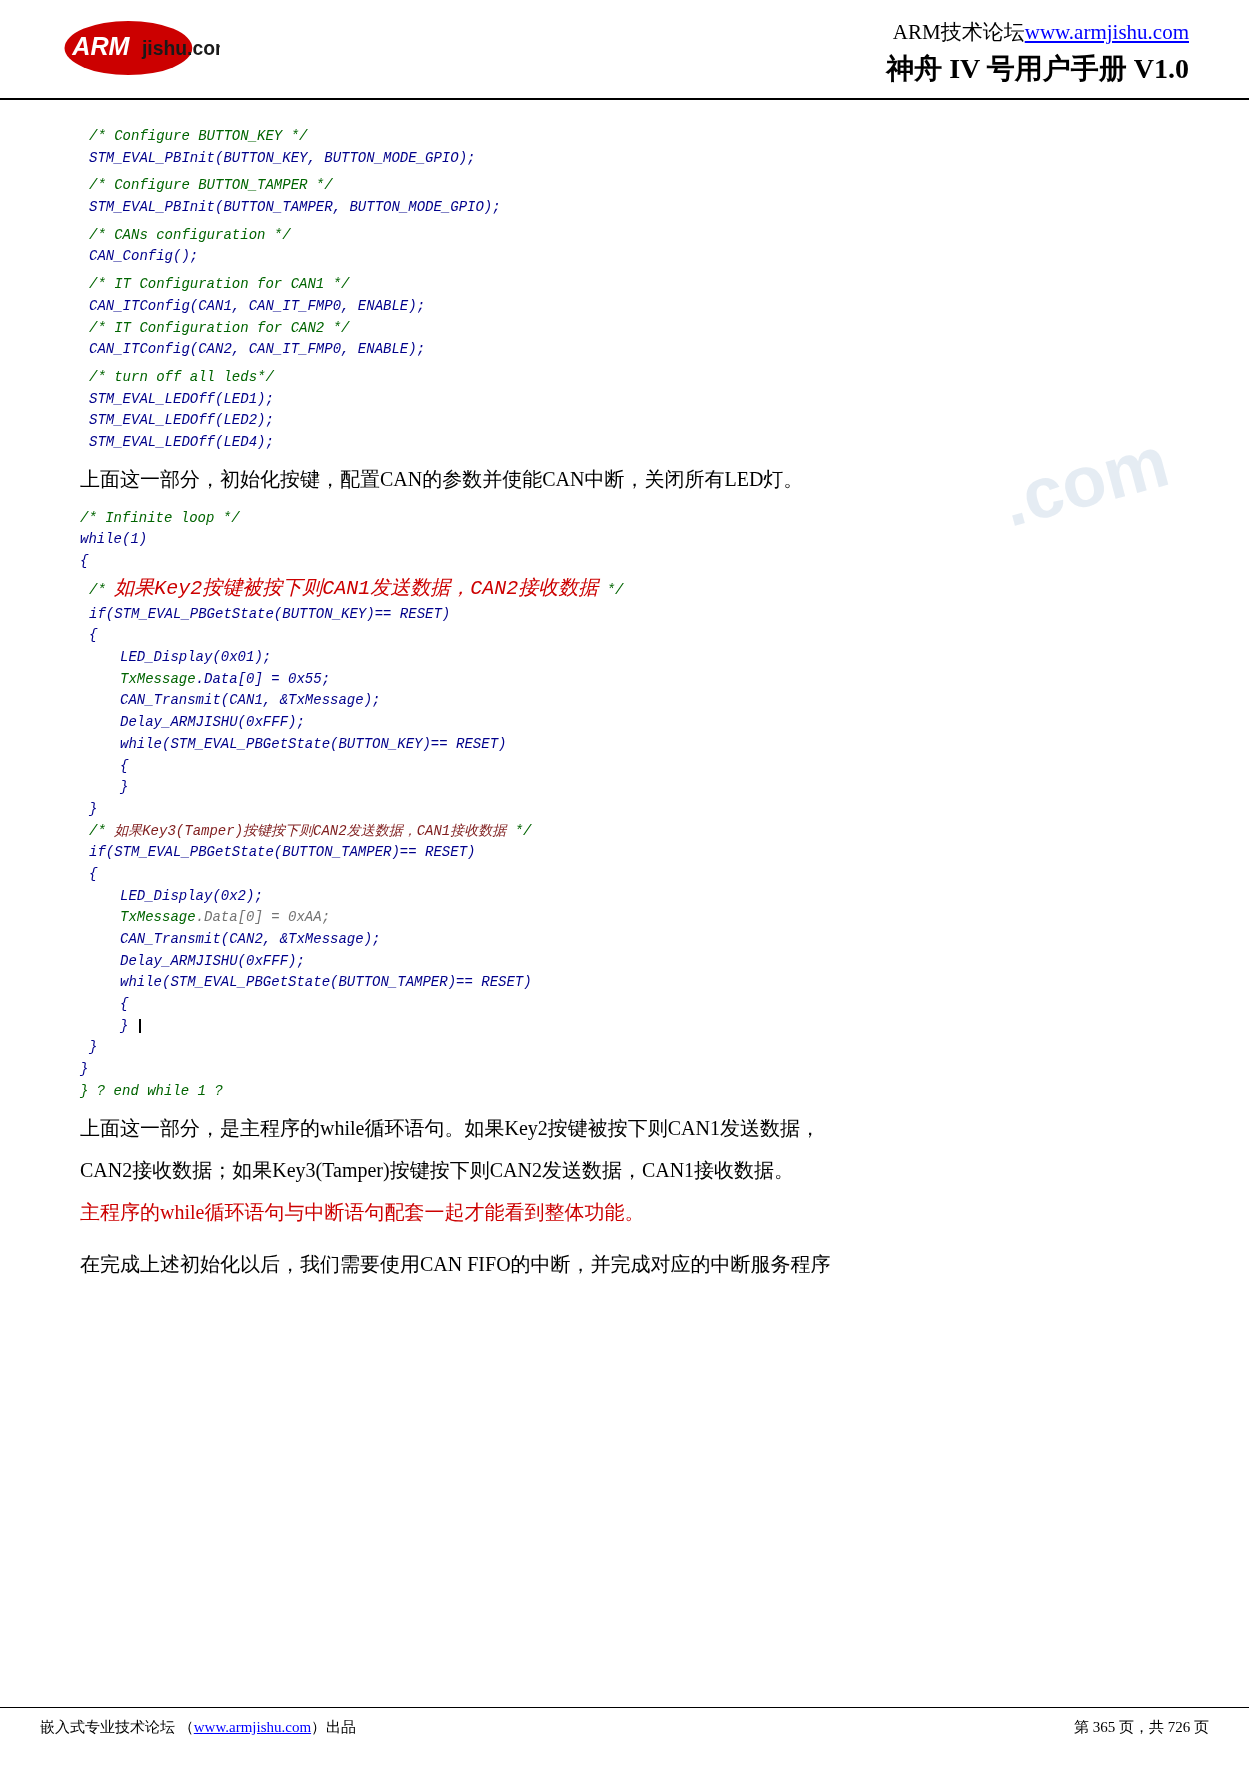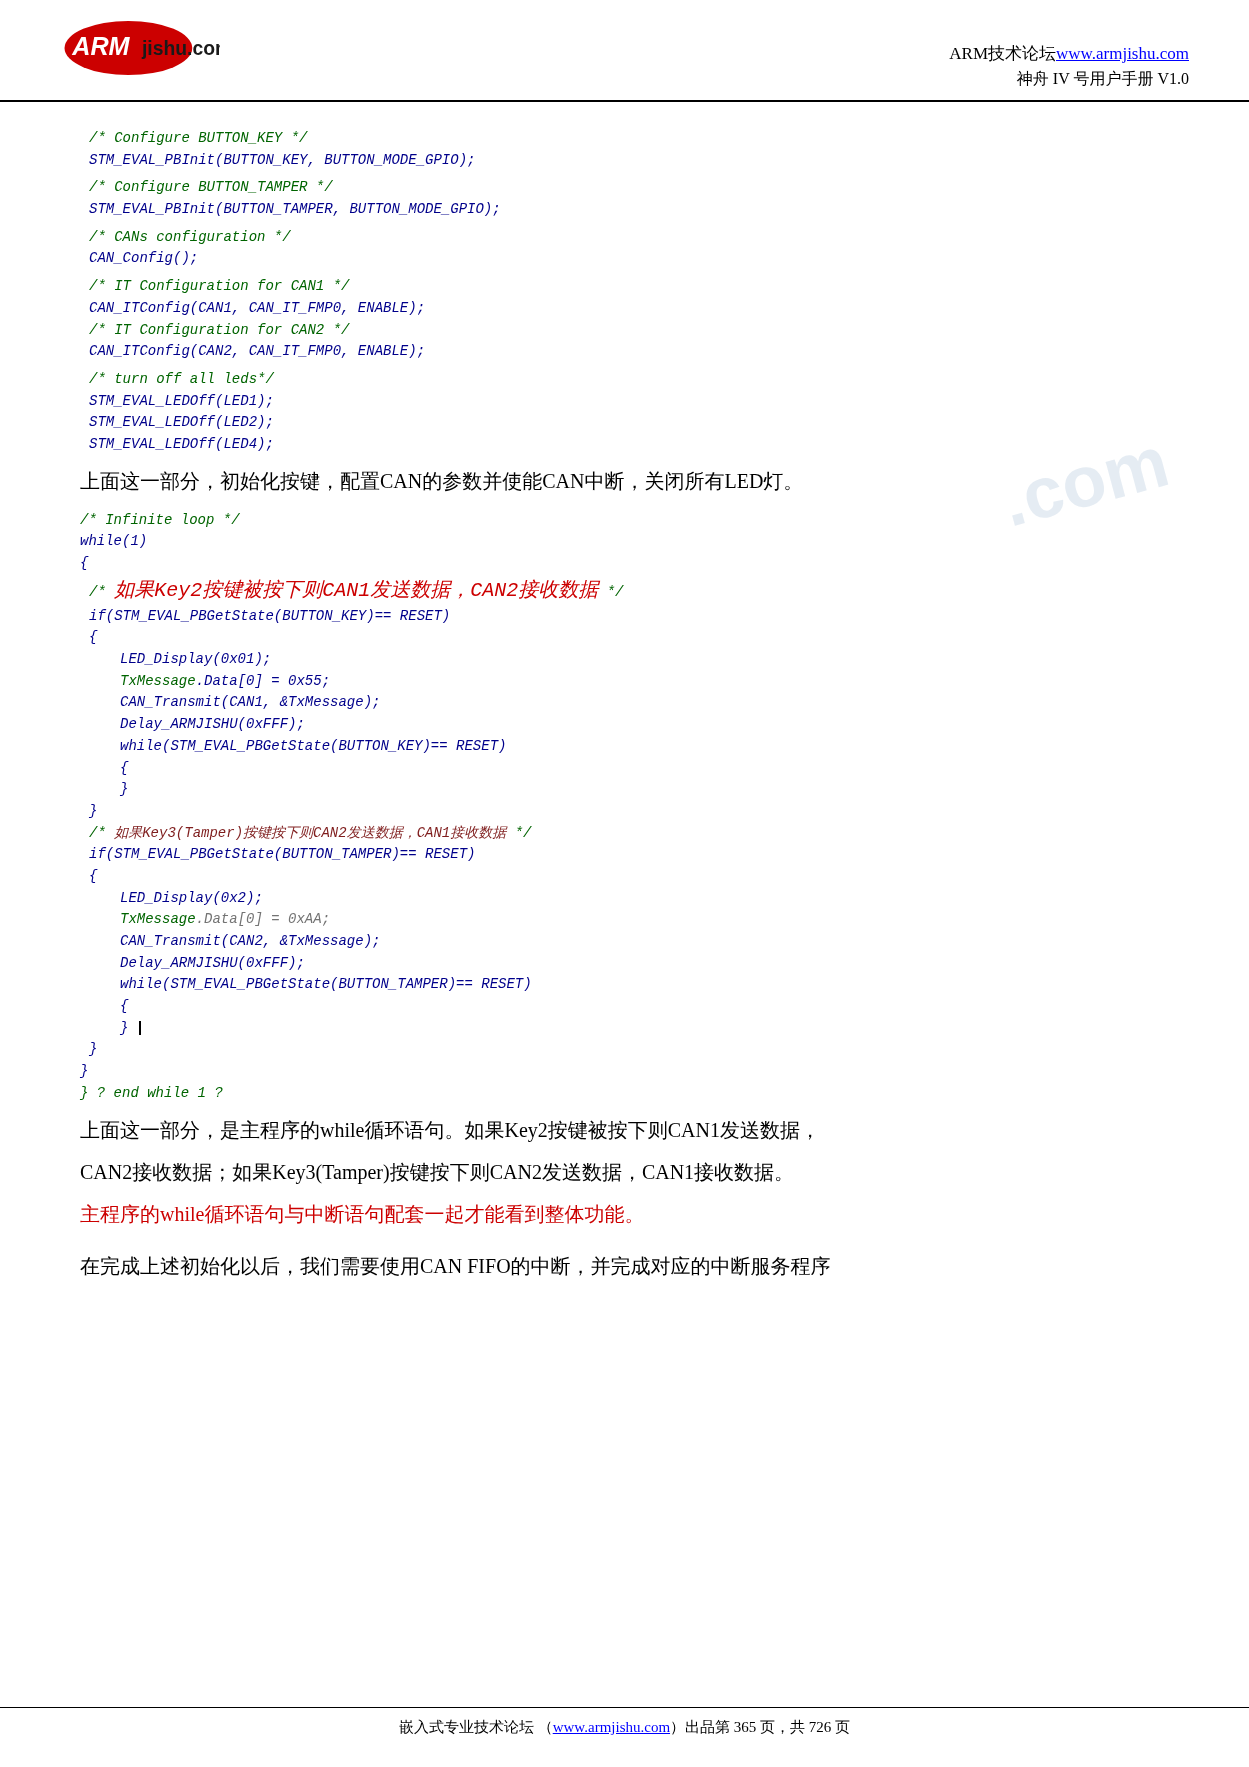--- a/index.html
+++ b/index.html
@@ -39,33 +39,32 @@
       width: 160px;
       height: 60px;
     }
 
     .header-right {
       text-align: right;
       font-family: "SimSun", serif;
     }
 
     .header-right .site-line {
-      font-size: 17px;
-      color: #000;
-      margin-top: 24px;
+      font-size: 21px;
+      color: #000;
     }
 
     .header-right .site-link {
       color: #00f;
       text-decoration: underline;
     }
 
     .header-right .title-line {
-      font-size: 16px;
-      font-weight: normal;
+      font-size: 28px;
+      font-weight: bold;
       color: #000;
       margin-top: 4px;
     }
 
     
     .content {
       padding: 10px 80px 60px 80px;
     }
 
     
@@ -110,23 +109,23 @@
       z-index: 10;
     }
 
     
     .footer {
       position: absolute;
       bottom: 30px;
       left: 0;
       right: 0;
       display: flex;
-      justify-content: center;
+      justify-content: space-between;
       align-items: center;
-      padding: 0 60px;
+      padding: 0 40px;
       border-top: 1px solid #000;
       padding-top: 10px;
       font-size: 15px;
       color: #000;
     }
 
     .footer-left { color: #000; }
     .footer-link { color: #00f; text-decoration: underline; }
     .footer-right { color: #000; }
     .cursor {

